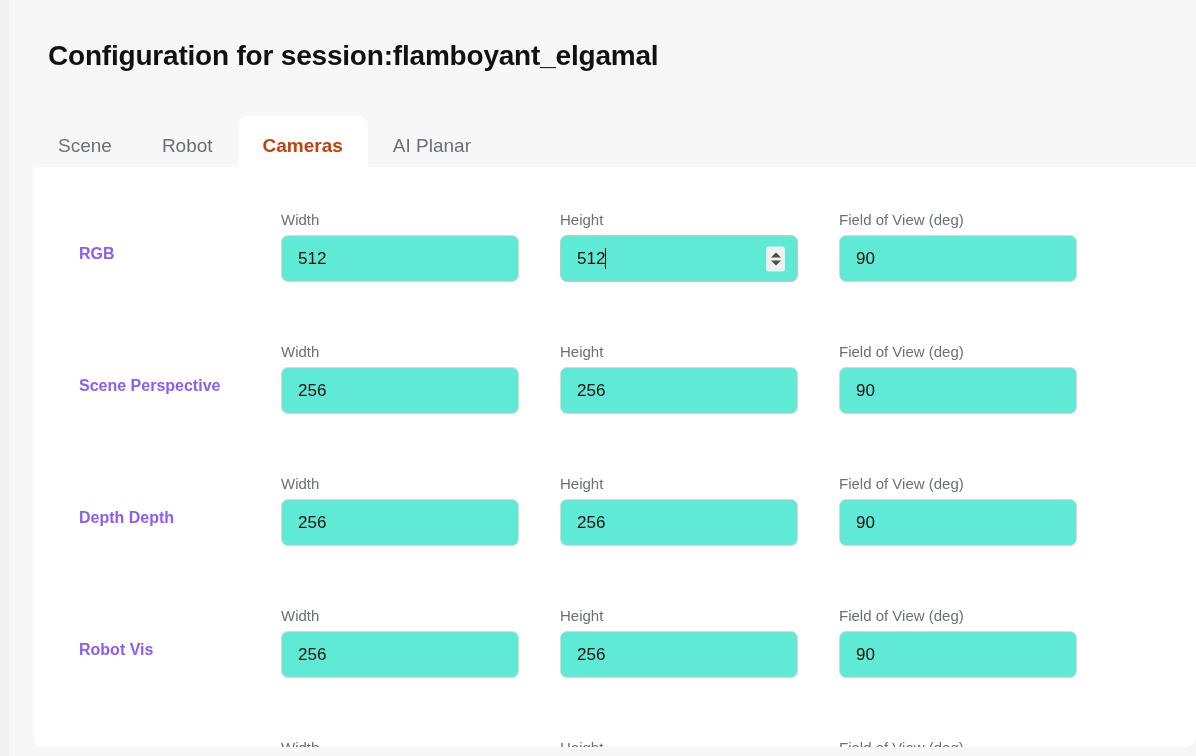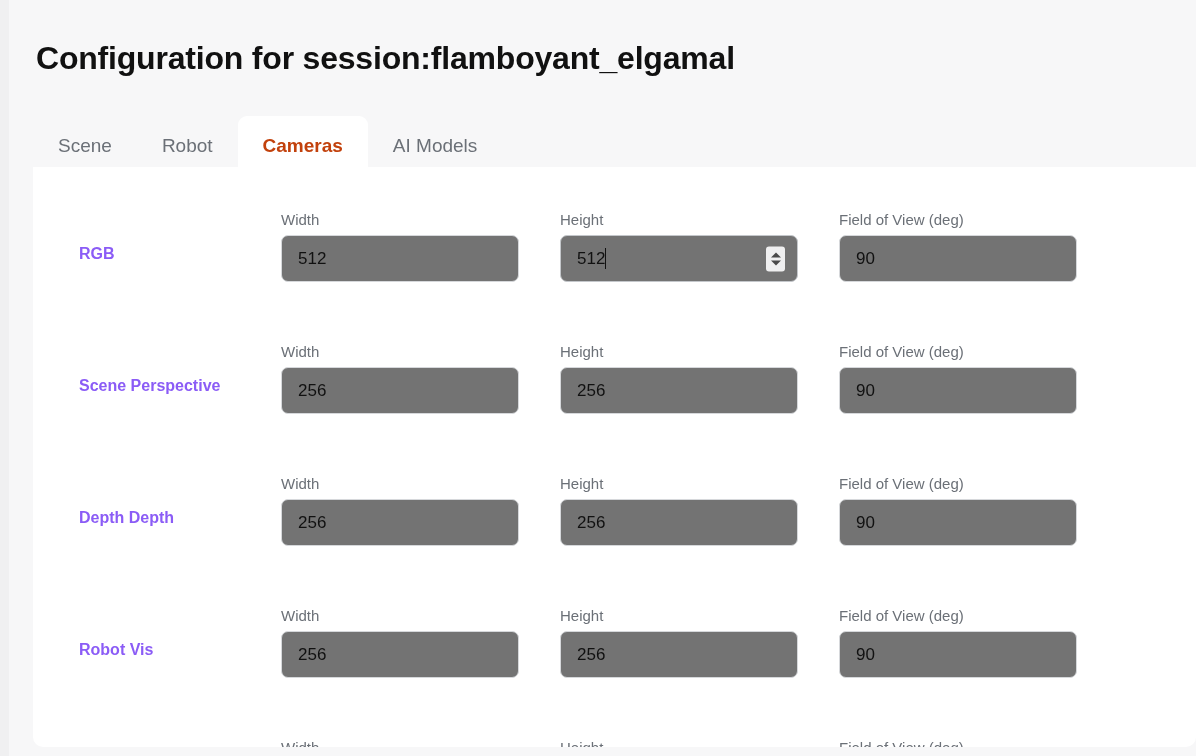--- a/index.html
+++ b/index.html
@@ -28,23 +28,23 @@
   
   .page-edge {
     position: absolute;
     left: 0; top: 0;
     width: 9px; height: 756px;
     background: #f0f0f1;
   }
 
   .page-title {
     position: absolute;
-    left: 36px;
+    left: 48px;
     top: 40px;
-    font-size: 32px;
+    font-size: 28px;
     font-weight: 600;
     letter-spacing: -0.2px;
     color: #111111;
     white-space: nowrap;
   }
 
   
   .tabbar {
     position: absolute;
     left: 33px;
@@ -142,21 +142,21 @@
   .input-wrap {
     position: relative;
     height: 47px;
   }
 
   .text-input {
     width: 100%;
     height: 47px;
     border: 1px solid #d6d8db;
     border-radius: 7px;
-    background: #737373;
+    background: #5eead4;
     font-family: "Liberation Sans", sans-serif;
     font-size: 17px;
     color: #111111;
     padding: 0 16px;
     outline: none;
   }
 
   .text-input.focused {
     border-color: #c4c7cb;
   }
@@ -201,21 +201,21 @@
 <div id="app">
 
   <div class="page-edge"></div>
 
   <h1 class="page-title">Configuration for session:flamboyant_elgamal</h1>
 
   <div class="tabbar" id="tabbar">
       <button class="tab">Scene</button>
       <button class="tab">Robot</button>
       <button class="tab active">Cameras</button>
-      <button class="tab">AI Models</button>
+      <button class="tab">AI Planar</button>
     </div>
 
   <div class="panel">
     <div class="rows" id="rows">
         <div class="cam-row">
           <div class="cam-label">RGB</div>
           <div class="fields">
             <div class="field width-col">
               <label class="field-label">Width</label>
               <div class="input-wrap"><input type="text" class="text-input" value="512" style=""></div>

